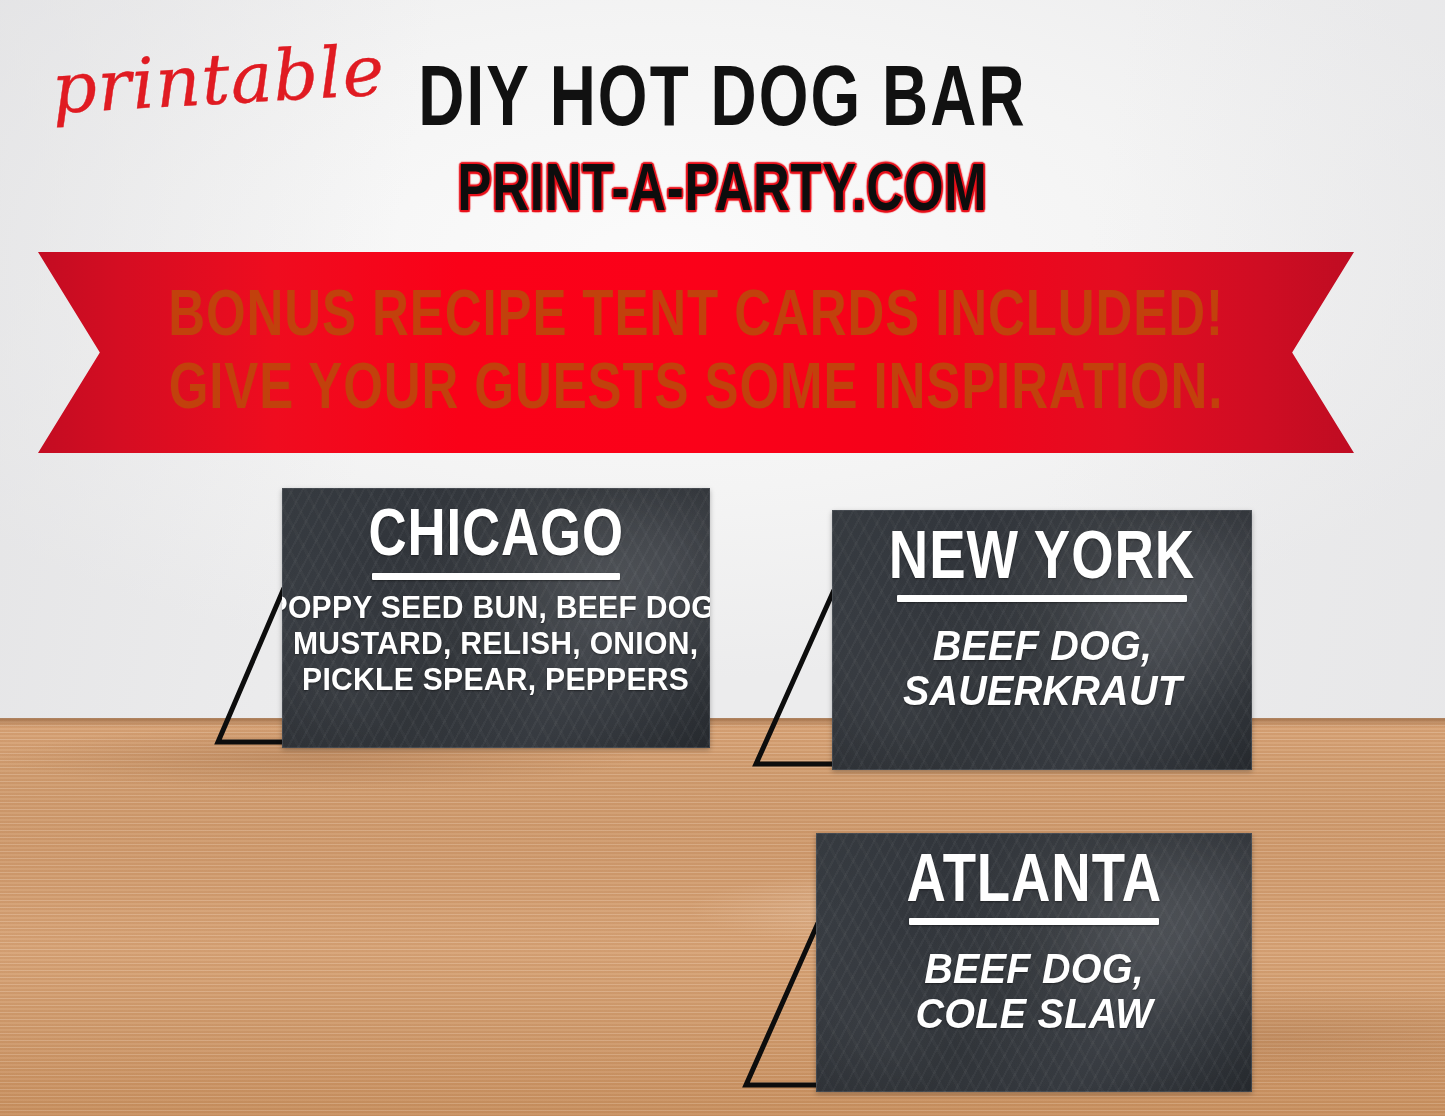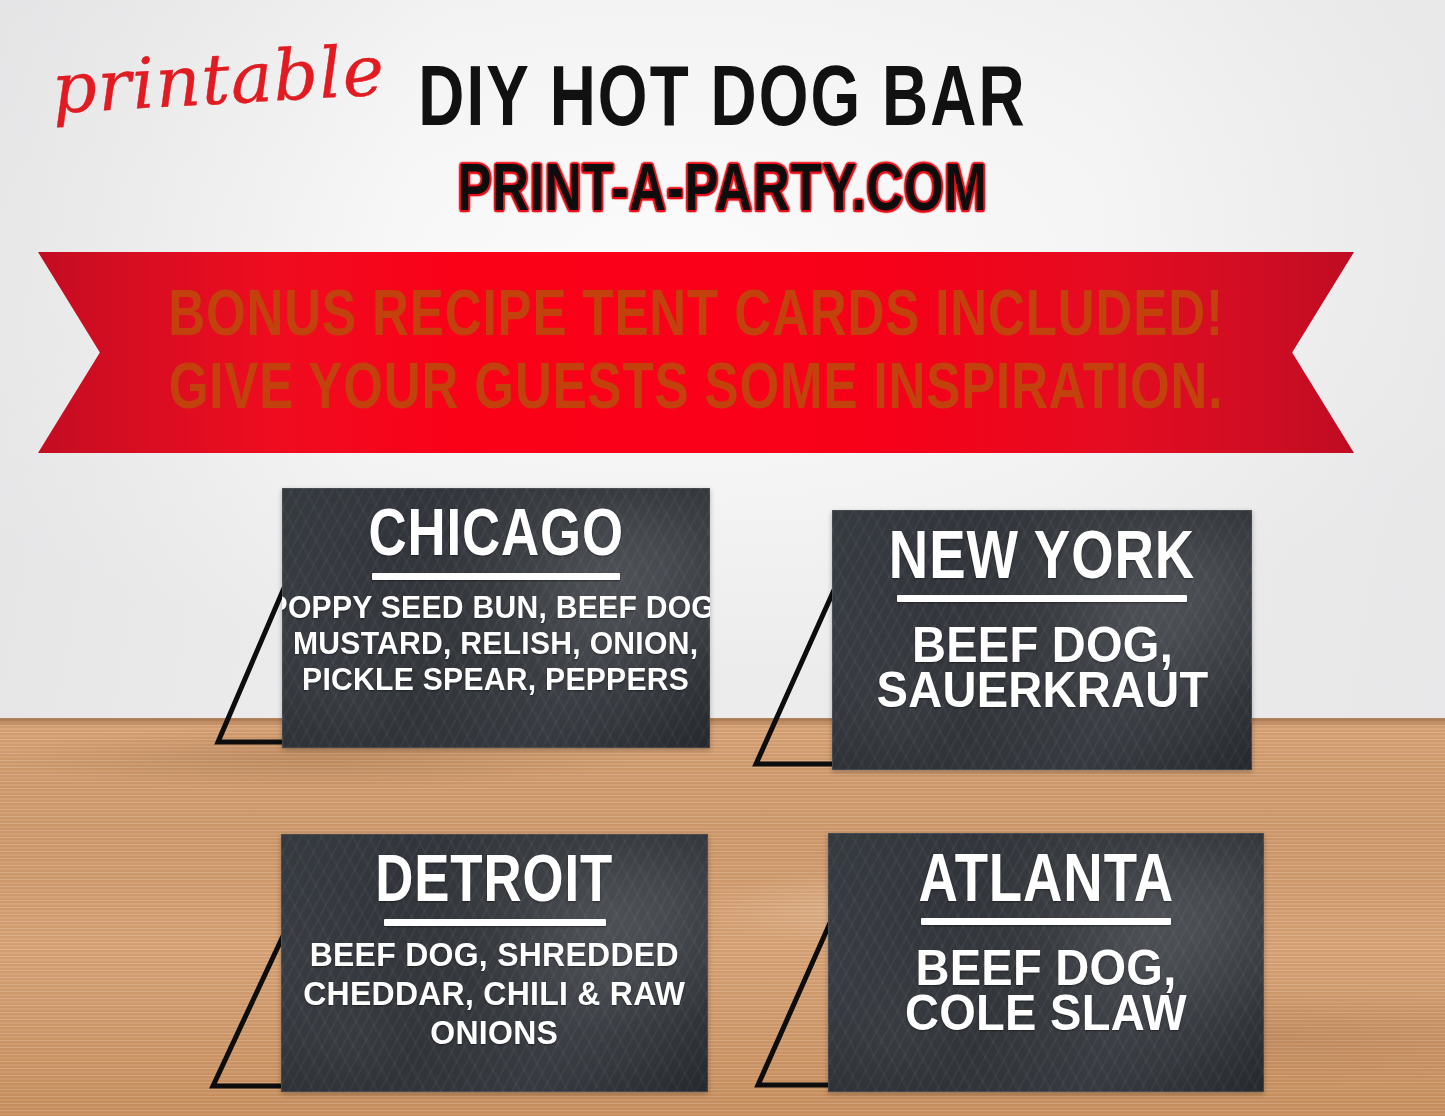--- a/index.html
+++ b/index.html
@@ -214,21 +214,21 @@
     letter-spacing:.3px;
     padding:0 12px;
     text-shadow:0 1px 2px rgba(0,0,0,.45);
   }
   .card-desc .dl{ display:block; transform:scaleX(.94); white-space:nowrap; }
 
   
   .tent.nyc .card-title,
   .tent.atl .card-title{ font-size:62px; }
   .tent.nyc .card-desc,
-  .tent.atl .card-desc{ font-size:50px; line-height:45px; margin-top:12px; }
+  .tent.atl .card-desc{ font-size:42px; line-height:45px; margin-top:12px;font-style:italic; }
   .tent.det .card-desc{ font-size:34px; line-height:39px; }
   .tent.chi .card-desc{ font-size:32px; line-height:36px; }
 
   .tent.chi .title-rule{ width:248px; }
   .tent.nyc .title-rule{ width:290px; }
   .tent.det .title-rule{ width:222px; }
   .tent.atl .title-rule{ width:250px; }
 </style>
 </head>
 <body>
@@ -280,40 +280,22 @@
         <div class="card-title">NEW YORK</div>
         <div class="title-rule"></div>
         <div class="card-desc">
           <span class="dl">BEEF DOG,</span>
           <span class="dl">SAUERKRAUT</span>
         </div>
       </div>
     </div>
   </div>
 
-  <div class="tent det" style="left:281px; top:834px; width:427px; height:258px;">
-    <div class="stand" style="left:-72px; top:100px; height:158px; width:78px;">
-      <svg viewBox="0 0 78 158" preserveAspectRatio="none">
-        <path d="M74 2 L4 152 L78 152" fill="none" stroke="#0d0d0d" stroke-width="5"></path>
-      </svg>
-    </div>
-    <div class="card">
-      <div class="card-inner">
-        <div class="card-title">DETROIT</div>
-        <div class="title-rule"></div>
-        <div class="card-desc">
-          <span class="dl">BEEF DOG, SHREDDED</span>
-          <span class="dl">CHEDDAR, CHILI &amp; RAW</span>
-          <span class="dl">ONIONS</span>
-        </div>
-      </div>
-    </div>
-  </div>
-
-  <div class="tent atl" style="left:816px; top:833px; width:436px; height:259px;margin-left:12px;">
+
+  <div class="tent atl" style="left:816px; top:833px; width:436px; height:259px;">
     <div class="stand" style="left:-74px; top:88px; height:170px; width:80px;">
       <svg viewBox="0 0 80 170" preserveAspectRatio="none">
         <path d="M76 2 L4 164 L80 164" fill="none" stroke="#0d0d0d" stroke-width="5"></path>
       </svg>
     </div>
     <div class="card">
       <div class="card-inner">
         <div class="card-title">ATLANTA</div>
         <div class="title-rule"></div>
         <div class="card-desc">

